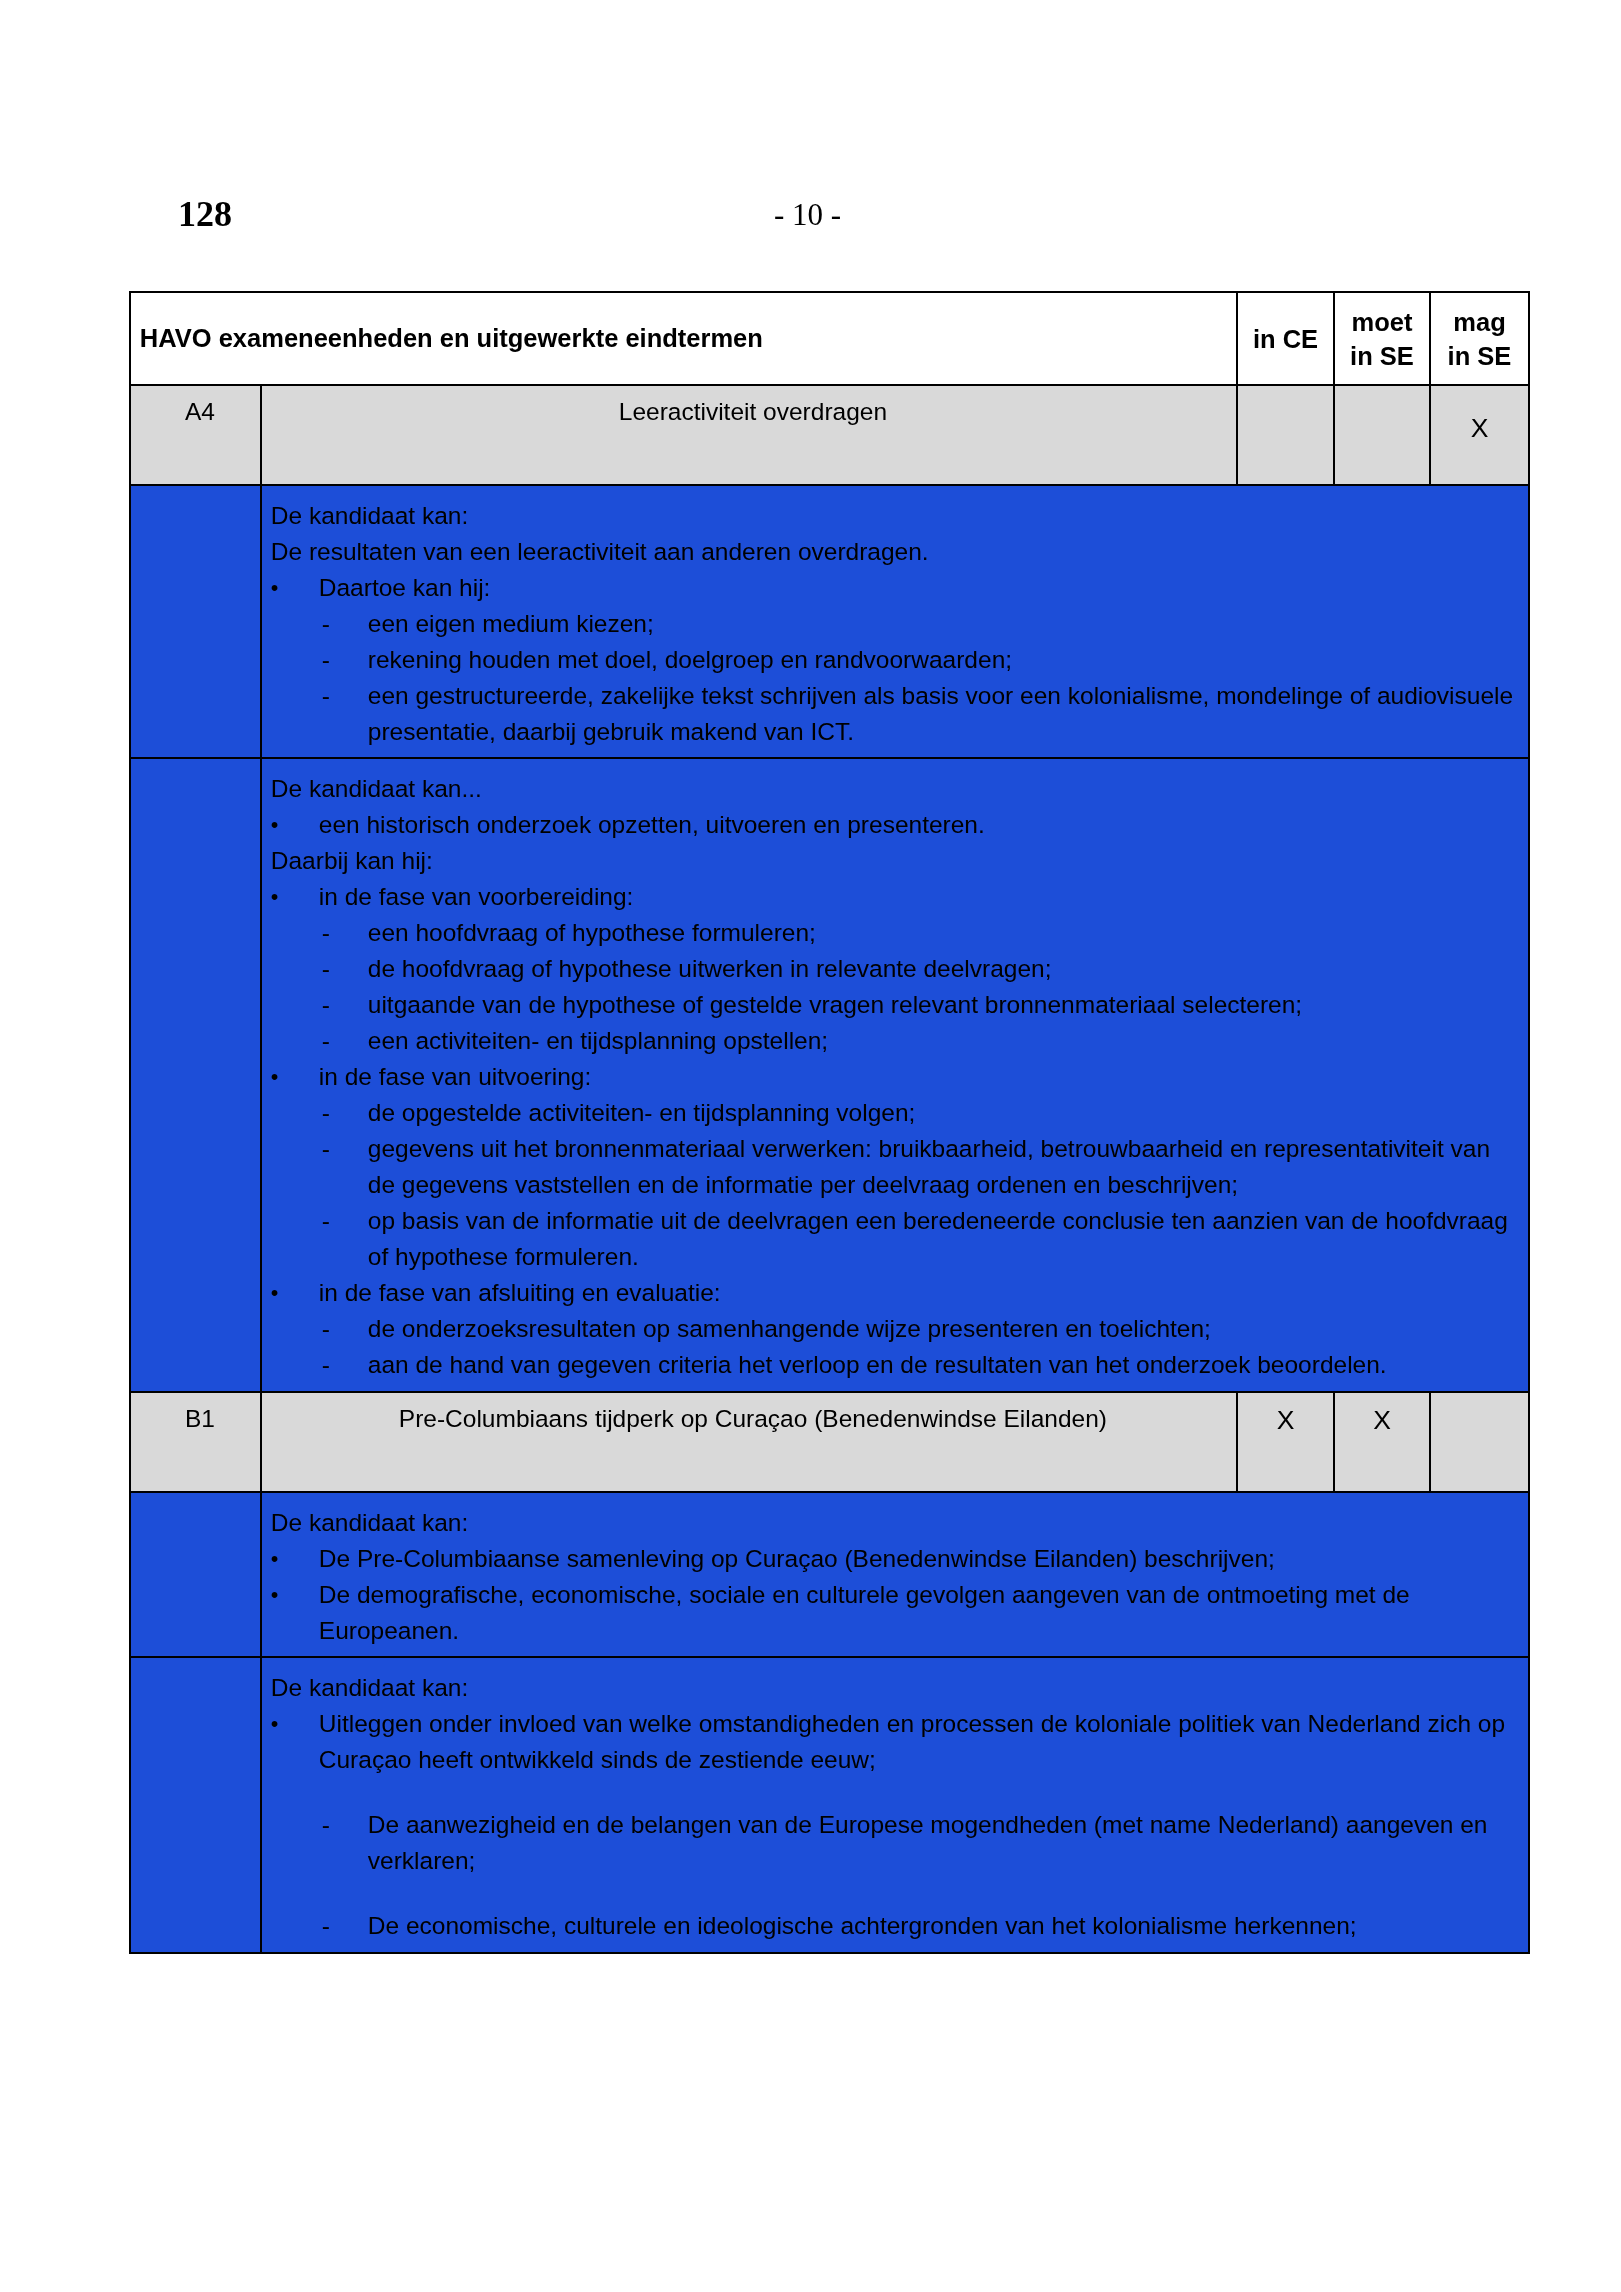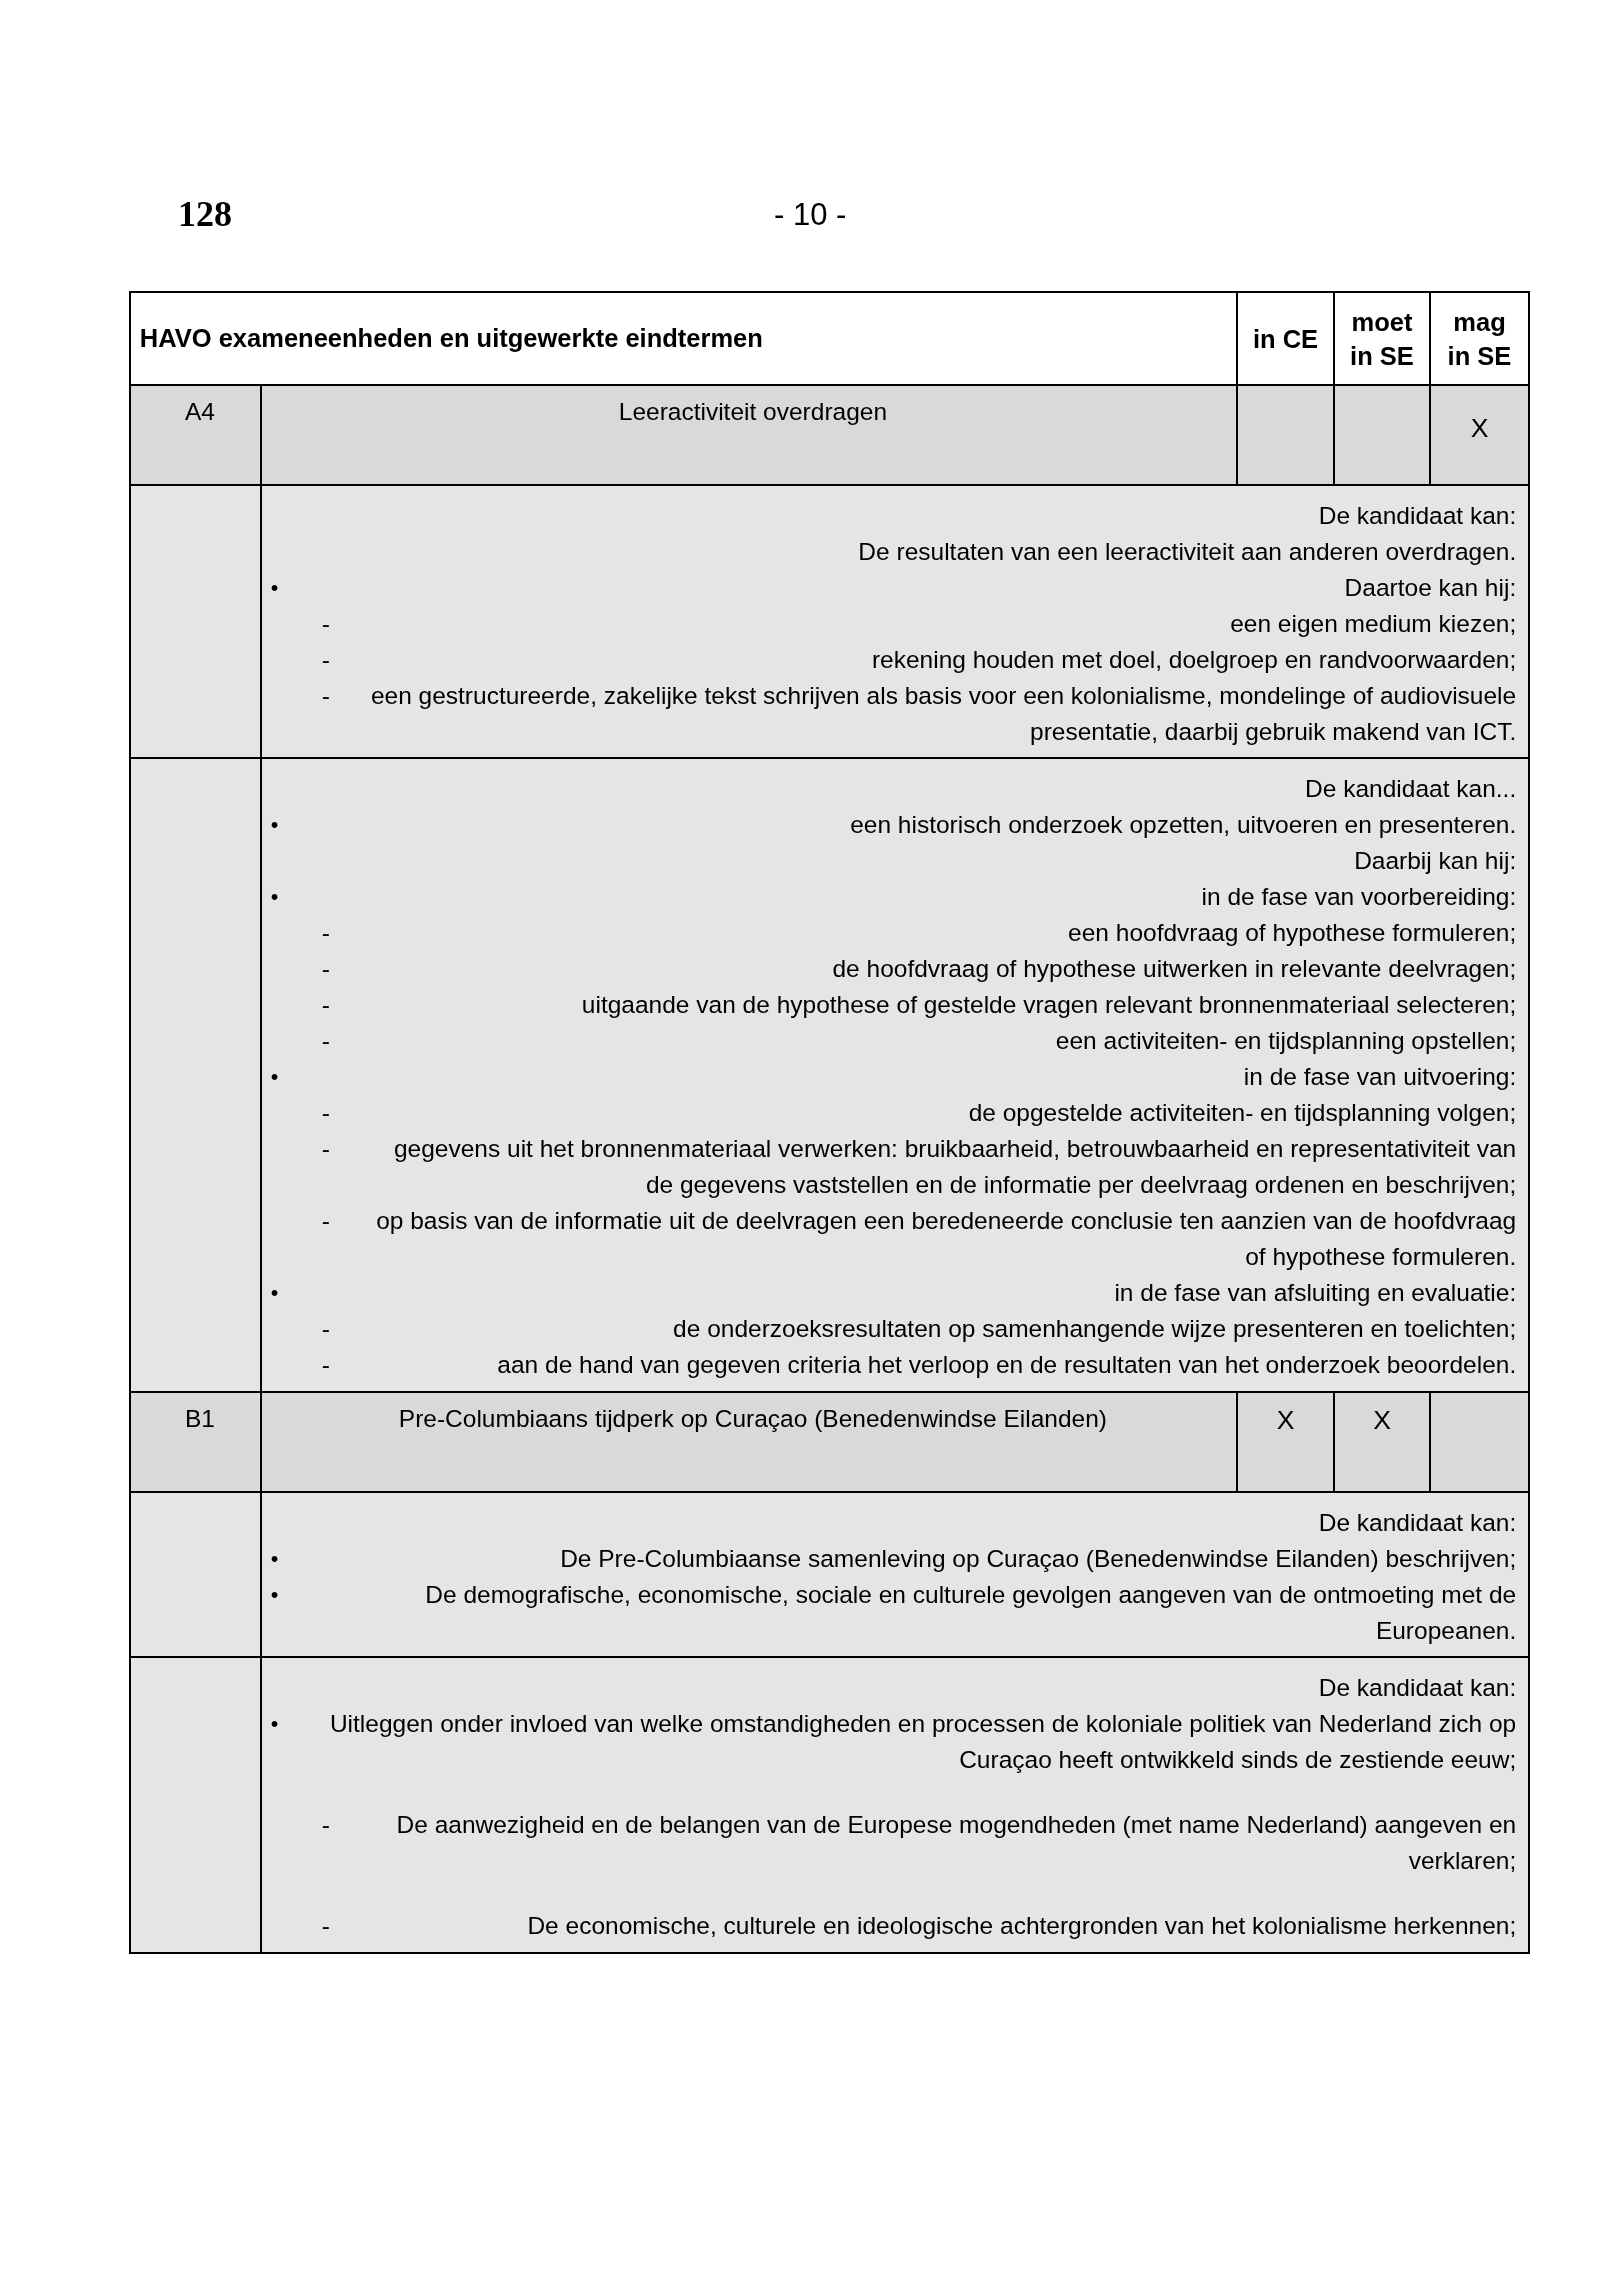--- a/index.html
+++ b/index.html
@@ -1,18 +1,18 @@
 <!DOCTYPE html>
 <html><head>
 <meta charset="utf-8">
 <style>
   html, body { margin: 0; padding: 0; background: #ffffff; }
   body { width: 1621px; height: 2293px; position: relative; overflow: hidden; color: #000; }
   .page-num { position: absolute; left: 178px; top: 196px; font-family: "Liberation Serif", serif; font-weight: bold; font-size: 36px; line-height: 1; }
-  .page-center { position: absolute; left: 774px; top: 199px; font-family: Liberation Sans, sans-serif; font-size: 31px; line-height: 1; text-align: center; }
+  .page-center { position: absolute; left: 774px; top: 199px; font-family: Liberation Serif, serif; font-size: 31px; line-height: 1; text-align: center; }
 
   table.ex { position: absolute; left: 129px; top: 291px; width: 1400px; border-collapse: collapse; table-layout: fixed; font-family: "Liberation Sans", sans-serif; }
   table.ex td, table.ex th { border: 2px solid #000; vertical-align: top; padding: 0; }
   table.ex { border: 2.9px solid #000; padding-left: 32px; }
   col.c-code { width: 131px; }
   col.c-text { width: 976px; }
   col.c-ce { width: 97px; }
   col.c-moet { width: 96px; }
   col.c-mag { width: 99px; }
 
@@ -21,21 +21,21 @@
   tr.hdr th.small { text-align: center; line-height: 34px; }
 
   tr.unit td { background: #d9d9d9; height: 86px; font-size: 24.5px; text-align: center; }
   tr.unit td.code { padding: 11.8px 0 0 8.8px; }
   tr.unit td.name { padding: 11.8px 0 0 7.8px; }
   tr.unit td.mark { text-align: center; font-size: 26.5px; }
   tr.unit td.mark span { display: block; }
   tr.unit td.mark.low span { padding-top: 27.4px; }
   tr.unit td.mark.high span { padding-top: 11.8px; }
 
-  tr.body td { background: #e5e5e5; font-size: 24.5px; line-height: 36px; text-align: right; }
+  tr.body td { background: #1d4ed8; font-size: 24.5px; line-height: 36px; }
   tr.body td.text { padding: 11.8px 11.8px 7.8px 8.8px; }
   .line { position: relative; white-space: normal; }
   .l0 { padding-left: 0; }
   .l1 { padding-left: 48px; }
   .l2 { padding-left: 97px; }
   .bullet { position: absolute; left: 0; top: 0; font-size: 21.6px; }
   .dash { position: absolute; left: 51px; top: 0; }
   .gap { height: 29px; }
 </style>
 </head>

